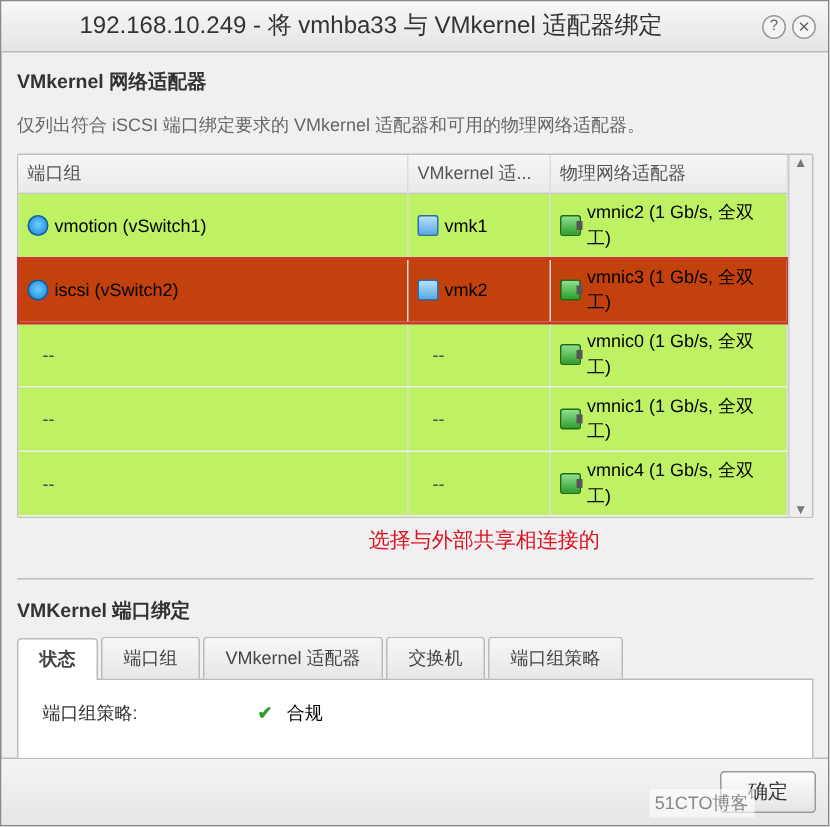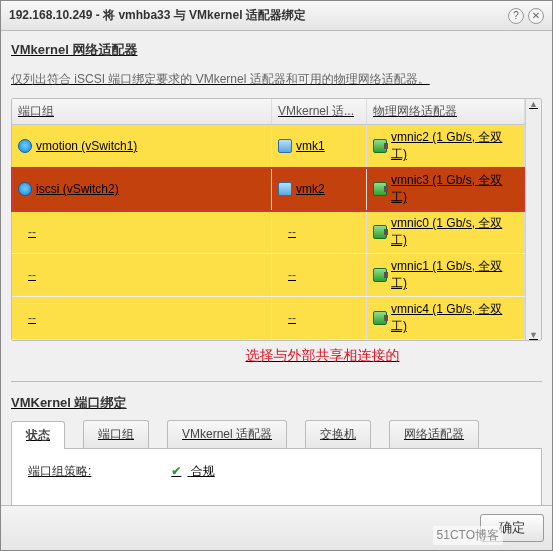--- a/index.html
+++ b/index.html
@@ -19,45 +19,45 @@
   display: flex;
   flex-direction: column;
 }
 .titlebar {
   background: linear-gradient(#f8f8f8, #e4e4e4);
   border-bottom: 1px solid #bbb;
   padding: 6px 8px;
   display: flex;
   align-items: center;
 }
-.titlebar .title { font-weight: bold; color: #333; flex: 1; font-size: 12px; }
+.titlebar .title { font-weight: normal; color: #333; flex: 1; font-size: 16px; margin-left: 44px; }
 .titlebar .winbtn {
   width: 16px; height: 16px; border: 1px solid #999; border-radius: 8px;
   margin-left: 4px; display: flex; align-items: center; justify-content: center;
   font-size: 10px; color: #666; background: #f4f4f4; cursor: pointer;
 }
-.content { padding: 10px 10px 0 10px; flex: 1; overflow: auto; text-decoration: underline; }
+.content { padding: 10px 10px 0 10px; flex: 1; overflow: auto; }
 .section-title { font-weight: bold; color: #333; font-size: 13px; margin-bottom: 8px; }
 .desc { color: #666; margin-bottom: 10px; margin-top: 12px; }
 .panel {
   background: #fff; border: 1px solid #bfbfbf; border-radius: 2px;
 }
 .thead {
   display: flex; background: linear-gradient(#f7f7f7,#e9e9e9);
   border-bottom: 1px solid #c8c8c8; color: #555;
 }
 .thead > div, .trow > div {
   padding: 4px 6px; border-right: 1px solid #ddd;
   display: flex; align-items: center; gap: 4px;
 }
 .col-pg { width: 260px; }
 .col-vk { width: 95px; }
 .col-ph { flex: 1; }
 .tbody .trow {
-  display: flex; border-bottom: 1px solid #eee; background: #fde047;
+  display: flex; border-bottom: 1px solid #eee; background: #bef264;
 }
 .tbody .trow.sel {
   outline: 2px solid #cc3a2f; outline-offset: -1px; background: #c2410c;
 }
 .ic { width: 14px; height: 14px; display: inline-block; }
 .ic-globe { background: radial-gradient(circle at 50% 45%, #6bd0ff, #1a7fd6); border-radius: 50%; border:1px solid #0a5da6;}
 .ic-card {
   background: linear-gradient(#b8e0ff,#5aa8e0); border: 1px solid #2d6fa8;
   border-radius: 2px; position: relative;
 }
@@ -67,21 +67,21 @@
 }
 .ic-nic::after { content:""; position:absolute; right:-2px; top:3px; width:4px; height:6px; background:#555; }
 .dash { color:#444; padding-left: 10px; }
 .annot { color: #d12; font-size: 14px; padding: 6px 0 8px 92px; text-align: center; }
 .hr { border: none; border-top: 1px solid #bbb; margin: 8px 0 12px 0; }
 .tabs {
   display: flex; border-bottom: 1px solid #bbb;
 }
 .tab {
   padding: 5px 14px; border: 1px solid #bbb; border-bottom: none;
-  margin-right: 18px; background: linear-gradient(#f7f7f7,#e7e7e7);
+  margin-right: 2px; background: linear-gradient(#f7f7f7,#e7e7e7);
   color: #444; cursor: pointer; border-top-left-radius: 3px; border-top-right-radius: 3px;
 }
 .tab.active { background: #fff; font-weight: bold; position: relative; top: 1px; }
 .tab-body {
   background: #fff; border: 1px solid #bbb; border-top: none;
   padding: 14px 16px; height: 140px;
 }
 .kv { display: flex; align-items: center; gap: 80px; }
 .kv .k { color: #333; }
 .ok { color: #2e9f2e; font-weight: bold; margin-right: 6px; }
@@ -206,21 +206,21 @@
     <hr class="hr">
 
     <div class="section-title">VMKernel 端口绑定</div>
 
     <div style="margin-top:8px;">
       <div class="tabs" id="tabs">
           <div class="tab active">状态</div>
           <div class="tab">端口组</div>
           <div class="tab">VMkernel 适配器</div>
           <div class="tab">交换机</div>
-          <div class="tab">网络适配器</div>
+          <div class="tab">端口组策略</div>
         </div>
       <div class="tab-body">
         <div class="kv">
           <span class="k">端口组策略:</span>
           <span>
             <span class="ok">✔</span>
             <span>合规</span>
           </span>
         </div>
       </div>

